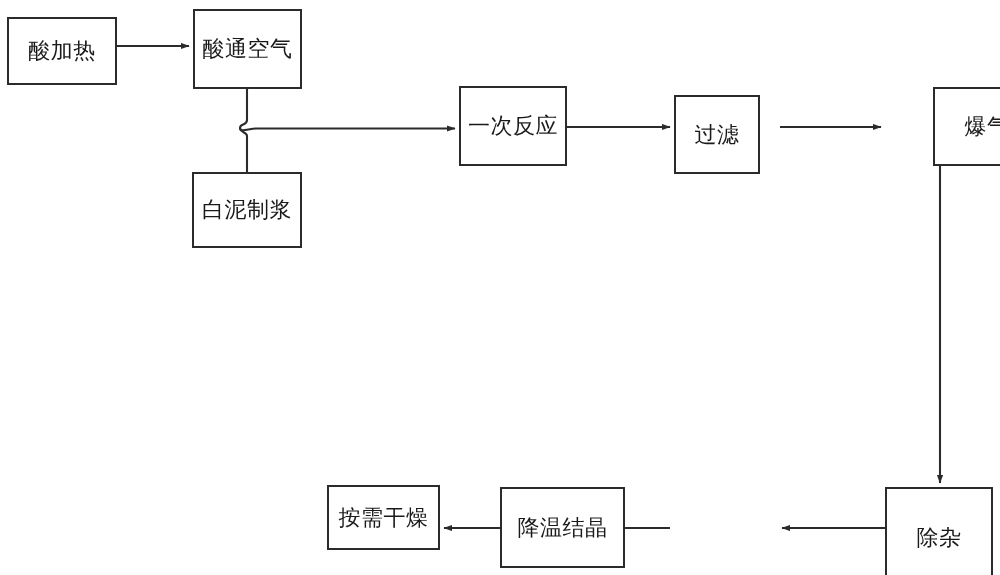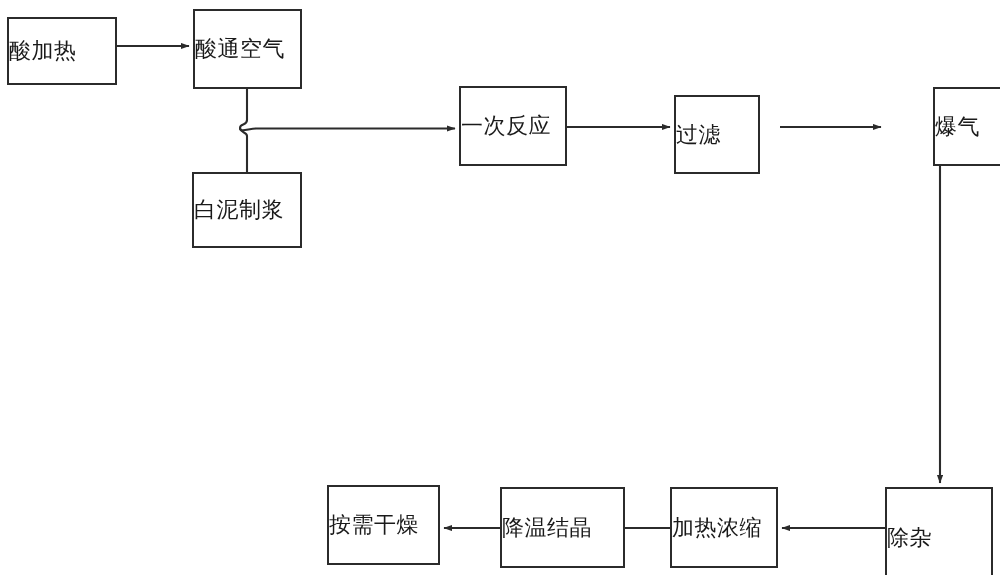--- a/index.html
+++ b/index.html
@@ -26,21 +26,21 @@
     height: 575px;
     display: block;
   }
   .node-box {
     position: absolute;
     box-sizing: border-box;
     background: #ffffff;
     border: 2px solid #2b2b2b;
     display: flex;
     align-items: center;
-    justify-content: flex-start;
+    justify-content: center;
     z-index: 2;
   }
   .node-label {
     font-size: 22px;
     color: #1a1a1a;
     line-height: 1;
     letter-spacing: 0.5px;
     white-space: nowrap;
     font-weight: 400;
   }
@@ -106,25 +106,22 @@
   </div>
 
   <div class="node-box" style="left:885px; top:87px; width:108px; height:79px;margin-left:48px;">
     <span class="node-label">爆气</span>
   </div>
 
   <div class="node-box" style="left:885px; top:487px; width:108px; height:102px;">
     <span class="node-label">除杂</span>
   </div>
 
-  <div class="node-box" style="left:670px; top:487px; width:108px; height:81px;">
-    <span class="node-label">加热浓缩</span>
-  </div>
 
   <div class="node-box" style="left:500px; top:487px; width:125px; height:81px;">
     <span class="node-label">降温结晶</span>
   </div>
 
-  <div class="node-box" style="left:327px; top:485px; width:113px; height:80px;">
+  <div class="node-box" style="left:327px; top:485px; width:113px; height:65px;">
     <span class="node-label">按需干燥</span>
   </div>
 
 </div>
 
 </body></html>

